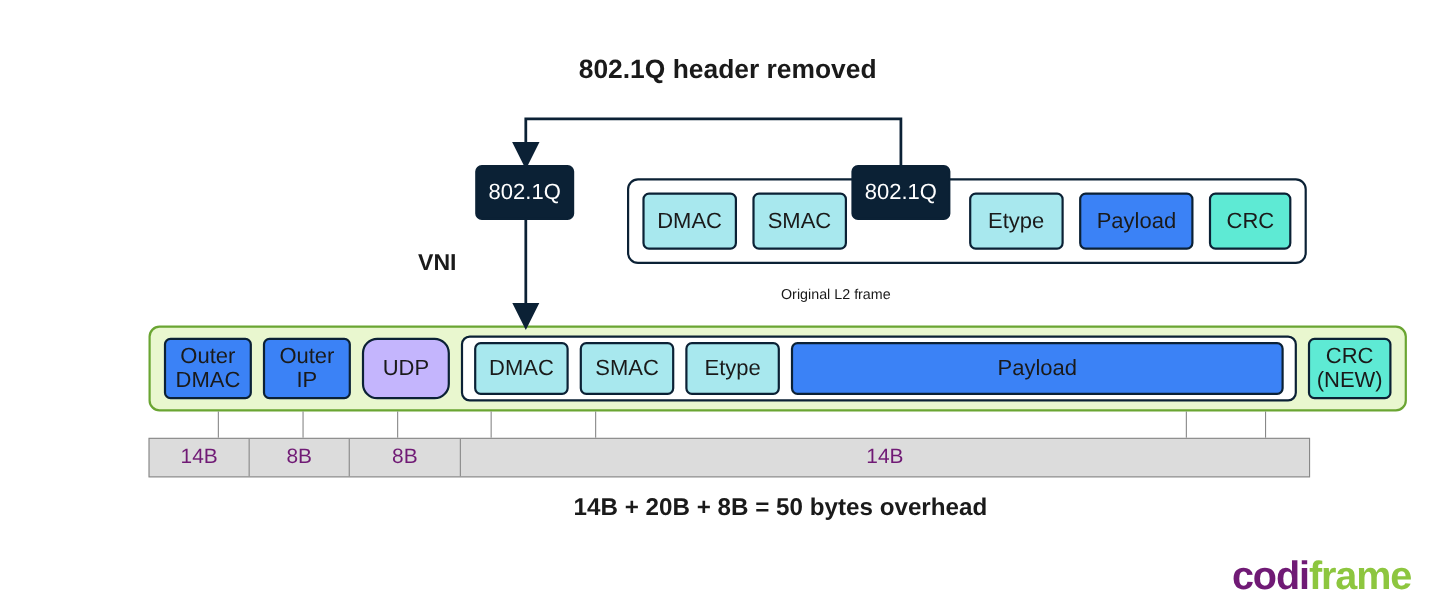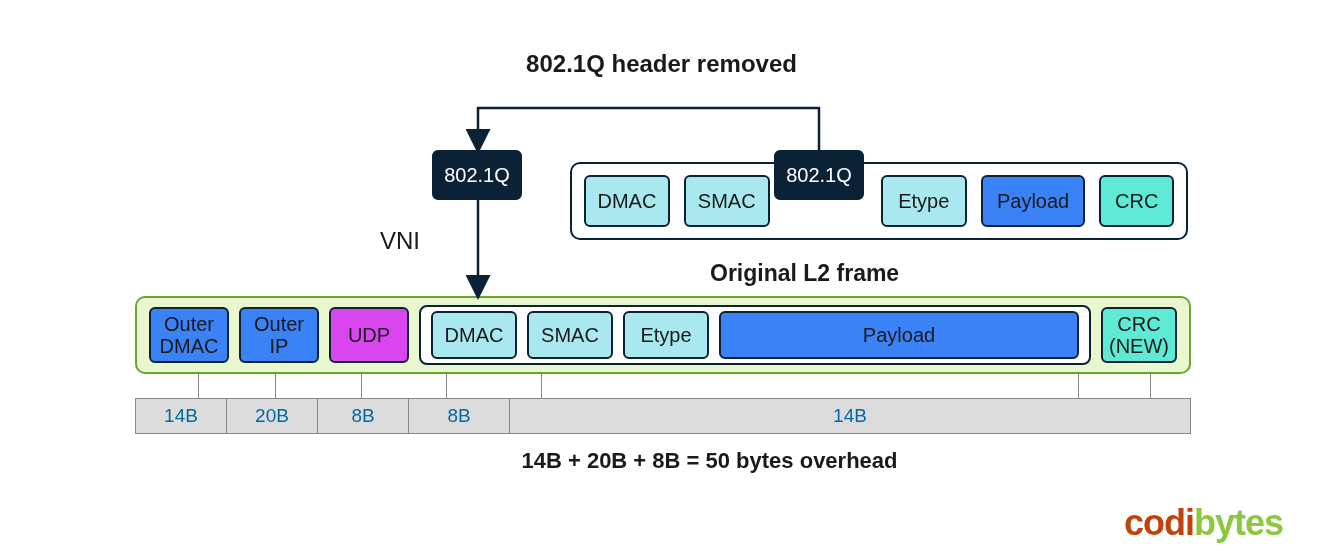--- a/index.html
+++ b/index.html
@@ -64,21 +64,21 @@
     padding: 10px 5px;
     box-sizing: border-box;
     height: 52px;
     white-space: pre-line;
   }
 
   .box.cyan  { background: #a8e8ee; }
   .box.grey  { background: #3b82f6; }
   .box.white { background: #5eead4; }
   .box.dark  { background: #0b2135; color: #ffffff; border-color: #0b2135; }
-  .box.green { background: #d946ef; }
+  .box.green { background: #c4b5fd; border-radius: 14px; }
 
   
   .q-chip-upper {
     position: absolute;
     top: 150px;
     left: 774px;
     width: 90px;
     height: 50px;
     z-index: 10;
   }
@@ -88,41 +88,41 @@
     left: 432px;
     width: 90px;
     height: 50px;
     z-index: 10;
   }
 
   .vni-label {
     position: absolute;
     top: 227px;
     left: 380px;
-    font-size: 24px;
-    font-weight: 400;
+    font-size: 21px;
+    font-weight: 700;
   }
 
   .orig-label {
     position: absolute;
     top: 260px;
     left: 710px;
-    font-size: 23px;
-    font-weight: 700;
+    font-size: 13px;
+    font-weight: 400;
   }
 
   
   .lower-frame {
     position: absolute;
     border: 2px solid #6aa532;
     border-radius: 10px;
     background: #e9f7cf;
     top: 296px;
     left: 135px;
-    width: 1056px;
+    width: 1144px;
     height: 78px;
     padding: 8px 12px;
     box-sizing: border-box;
     display: flex;
     align-items: center;
     gap: 10px;
   }
 
   .lower-frame .box { height: 56px; }
 
@@ -151,21 +151,21 @@
     border: 1px solid #888;
     box-sizing: border-box;
     display: flex;
   }
   .size-cell {
     border-right: 1px solid #888;
     display: flex;
     align-items: center;
     justify-content: center;
     font-size: 19px;
-    color: #0369a1;
+    color: #701a75;
   }
   .size-cell:last-child { border-right: none; }
 
   
   .tick {
     position: absolute;
     width: 1px;
     background: #888;
     top: 374px;
     height: 24px;
@@ -195,21 +195,21 @@
 
   
   .logo {
     position: absolute;
     right: 40px;
     bottom: 14px;
     font-size: 36px;
     font-weight: 400;
     letter-spacing: -1px;
   }
-  .logo .codi { color: #c2410c; font-weight: 400; }
+  .logo .codi { color: #701a75; font-weight: 400; }
   .logo .c-bold { font-weight: 700; }
   .logo .lime { color: #8dc63f; font-weight: 700; }
 </style>
 </head>
 <body>
 
 <div class="page">
 
   <div class="title">802.1Q header removed</div>
 
@@ -259,25 +259,24 @@
   <div class="tick" style="left:198px"></div>
   <div class="tick" style="left:275px"></div>
   <div class="tick" style="left:361px"></div>
   <div class="tick" style="left:446px"></div>
   <div class="tick" style="left:541px"></div>
   <div class="tick" style="left:1078px"></div>
   <div class="tick" style="left:1150px"></div>
 
   <div class="size-bar">
     <div class="size-cell" style="width:90px">14B</div>
-    <div class="size-cell" style="width:90px">20B</div>
     <div class="size-cell" style="width:90px">8B</div>
     <div class="size-cell" style="width:100px">8B</div>
     <div class="size-cell" style="flex:1">14B</div>
   </div>
 
   <div class="overhead-label">14B + 20B + 8B = 50 bytes overhead</div>
 
   <div class="logo">
-    <span class="codi"><span class="c-bold">codi</span></span><span class="lime">bytes</span>
+    <span class="codi"><span class="c-bold">codi</span></span><span class="lime">frame</span>
   </div>
 
 </div>
 
 </body></html>

